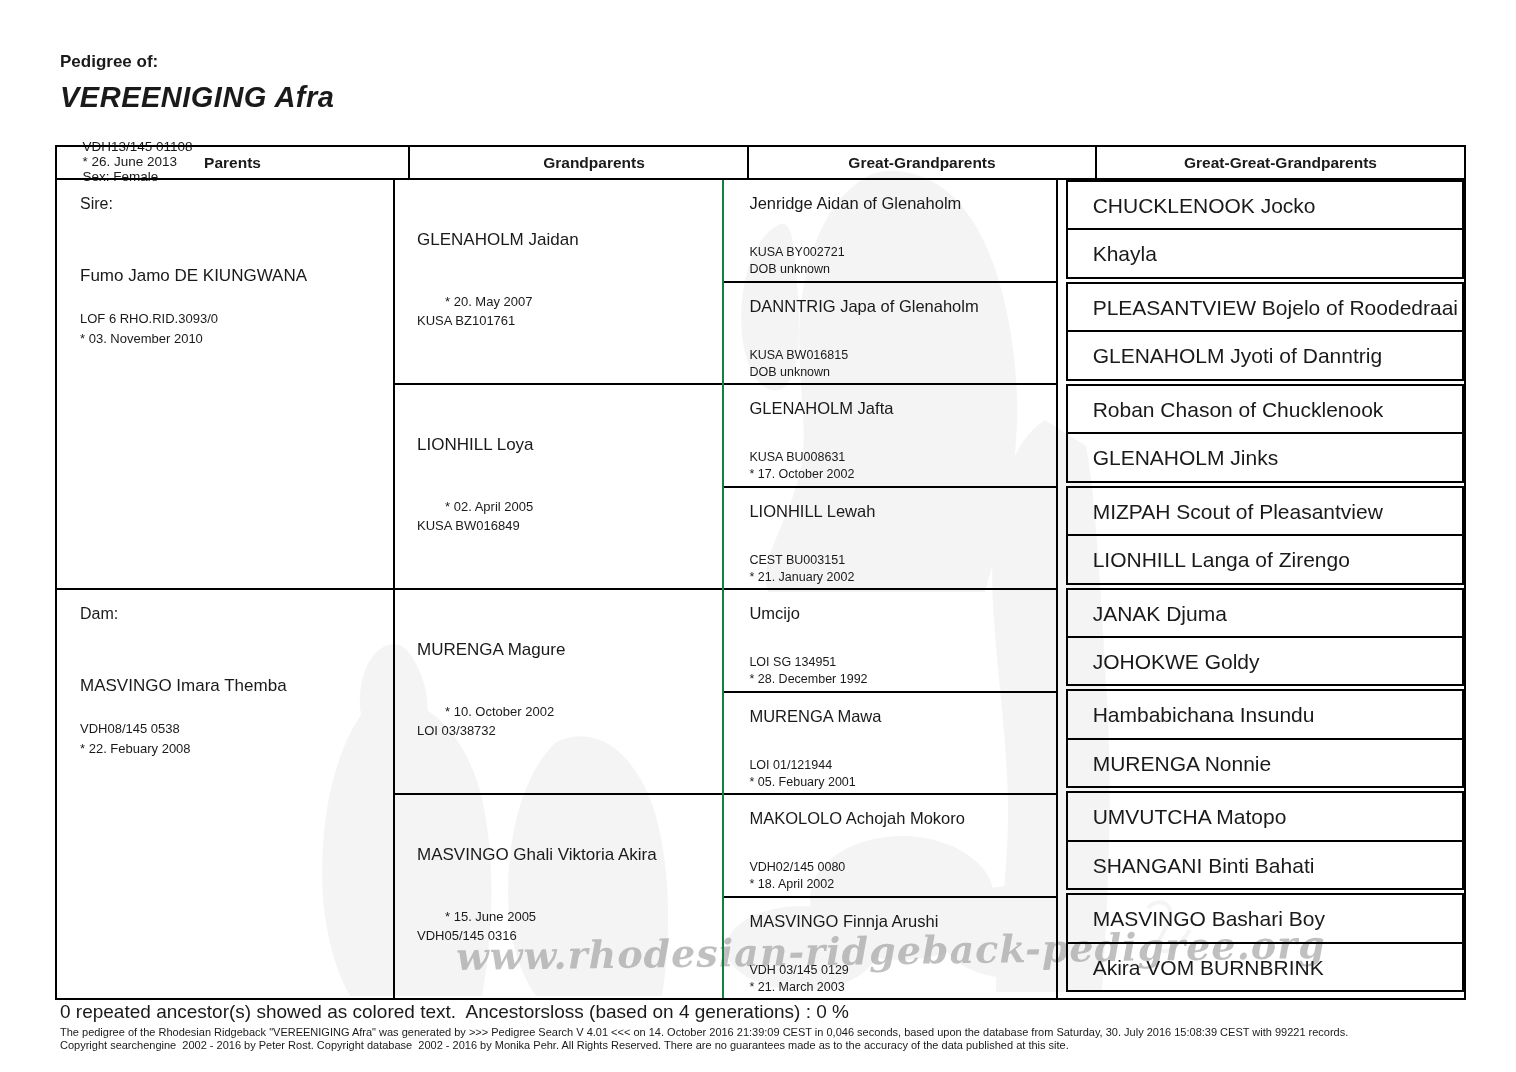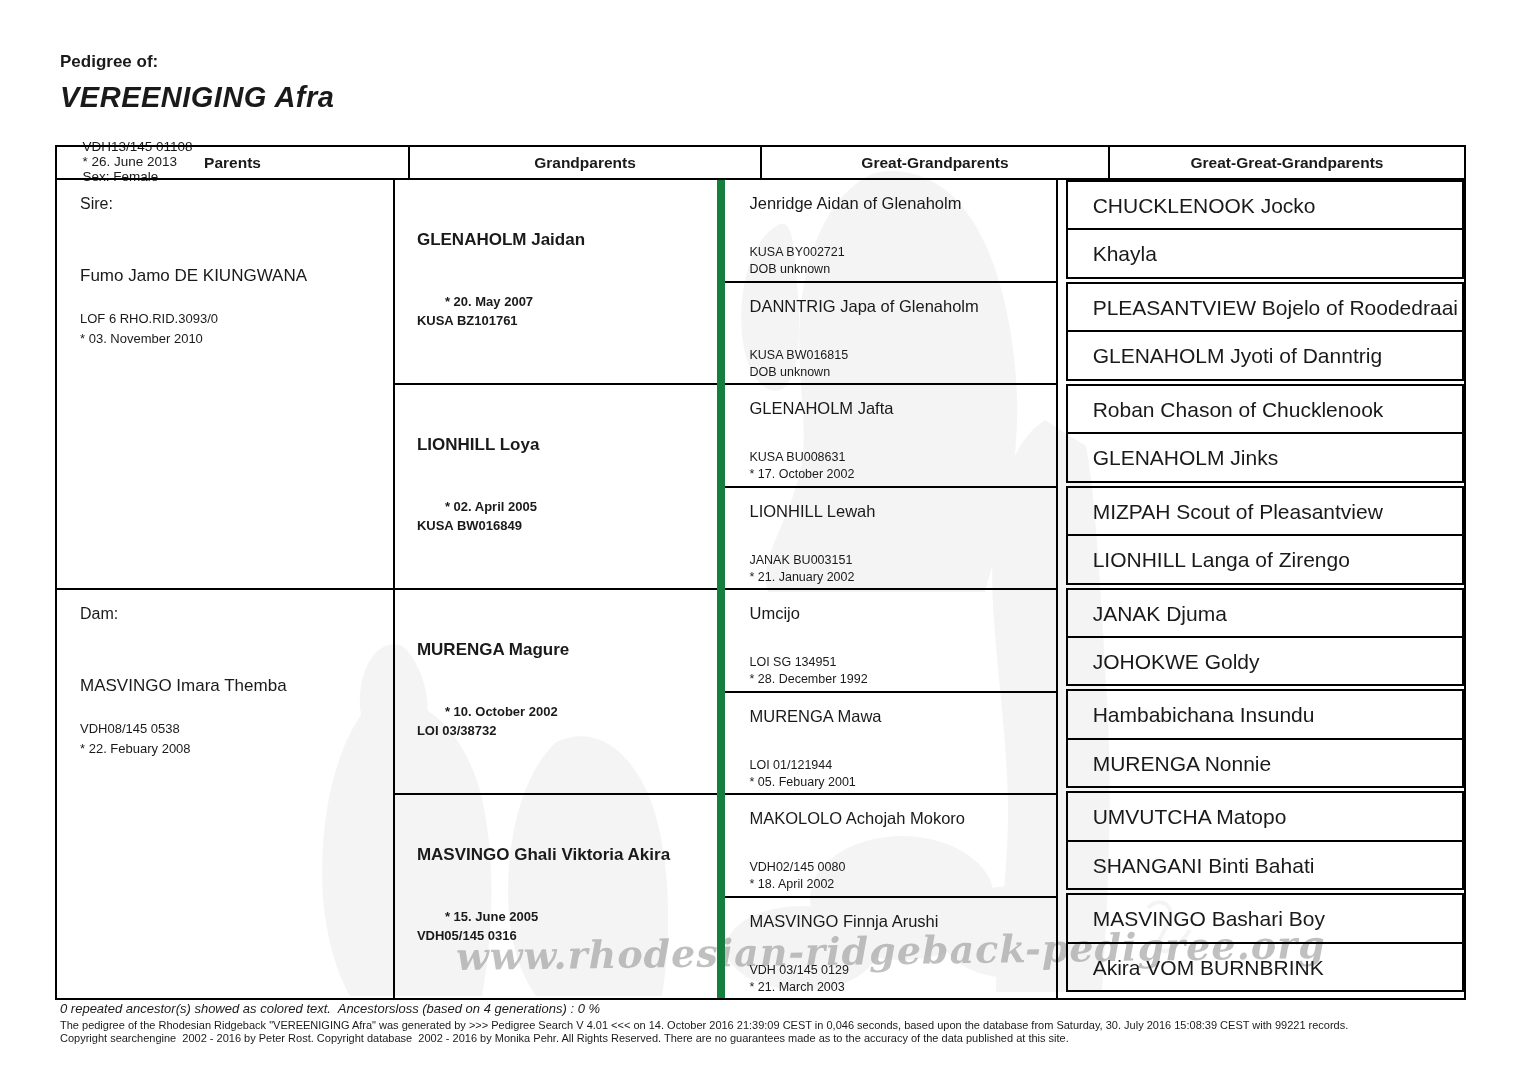--- a/index.html
+++ b/index.html
@@ -24,27 +24,27 @@
   
   .ptable {
     position:absolute; left:55px; top:145px; width:1411px; height:855px;
     border:2px solid #000; box-sizing:border-box; z-index:2;
     display:flex; flex-direction:column; background:transparent;
   }
   .thead { display:flex; height:33px; min-height:33px; border-bottom:2px solid #000; box-sizing:border-box; }
   .th { box-sizing:border-box; display:flex; align-items:center; justify-content:center;
         font-weight:bold; font-size:15.5px; }
   .th1 { width:353px; border-right:2px solid #000; }
-  .th2 { width:352px; border-right:2px solid #000; }
+  .th2 { width:308px; border-right:2px solid #000;margin-left:31px; }
   .th3 { width:348px; border-right:2px solid #000; }
   .th4 { flex:1; }
   .tbody { flex:1; display:flex; min-height:0; }
   .col { box-sizing:border-box; display:flex; flex-direction:column; min-height:0; }
   .col1 { width:353px; border-right:2px solid #000; }
-  .col2 { width:344px; border-right:8px solid #15803d;font-weight:bold; }
+  .col2 { width:344px; border-right:2px solid #15803d; }
   .col3 { width:348px; border-right:2px solid #000; }
   .col4 { flex:1; padding:0 0 6px 8px; }
   .cell { box-sizing:border-box; flex:1; border-bottom:2px solid #000; position:relative; }
   .col .cell:last-child { border-bottom:none; }
   .cell span { position:absolute; left:23px; white-space:pre; }
   .name { font-size:17px; }
   .role { font-size:16px; }
   .reg, .dob { font-size:13px; }
   
   .pcell .role { top:15px; }
@@ -61,21 +61,21 @@
   .ggcell .dob  { top:82px; left:25px; font-size:12.5px; }
   
   .g4group { flex:1; display:flex; flex-direction:column; border:2px solid #000;
              box-sizing:border-box; margin-bottom:3px; min-height:0; }
   .g4group:last-child { margin-bottom:0; }
   .g4cell { flex:1; box-sizing:border-box; padding:12px 4px 0 25px; font-size:21px;
             white-space:nowrap; overflow:hidden; }
   .g4cell:first-child { border-bottom:2px solid #000; }
   
   .footer { position:absolute; left:60px; top:1001px; z-index:2; }
-  .f1 { font-size:13px; white-space:pre; margin-bottom:3px;font-style:italic; }
+  .f1 { font-size:19px; white-space:pre; margin-bottom:3px; }
   .f2 { font-size:11px; line-height:12.5px; white-space:pre; }
 </style>
 </head>
 <body>
 
 <div class="page">
 
   <svg class="art" viewBox="0 0 1516 1072" aria-hidden="true">
     <g fill="#707070" opacity="0.07">
       <path d="M870 175 C830 195 805 250 800 315 C795 380 812 430 798 480 C784 530 758 562 768 592 L985 592 C1005 520 1022 458 1016 378 C1010 298 988 226 948 192 C926 174 895 165 870 175 Z"></path>
@@ -158,21 +158,21 @@
             <span class="reg">KUSA BW016815</span>
             <span class="dob">DOB unknown</span>
           </div>
           <div class="cell ggcell">
             <span class="name">GLENAHOLM Jafta</span>
             <span class="reg">KUSA BU008631</span>
             <span class="dob">* 17. October 2002</span>
           </div>
           <div class="cell ggcell">
             <span class="name">LIONHILL Lewah</span>
-            <span class="reg">JANAK BU003151</span>
+            <span class="reg">CEST BU003151</span>
             <span class="dob">* 21. January 2002</span>
           </div>
           <div class="cell ggcell">
             <span class="name">Umcijo</span>
             <span class="reg">LOI SG 134951</span>
             <span class="dob">* 28. December 1992</span>
           </div>
           <div class="cell ggcell">
             <span class="name">MURENGA Mawa</span>
             <span class="reg">LOI 01/121944</span>

